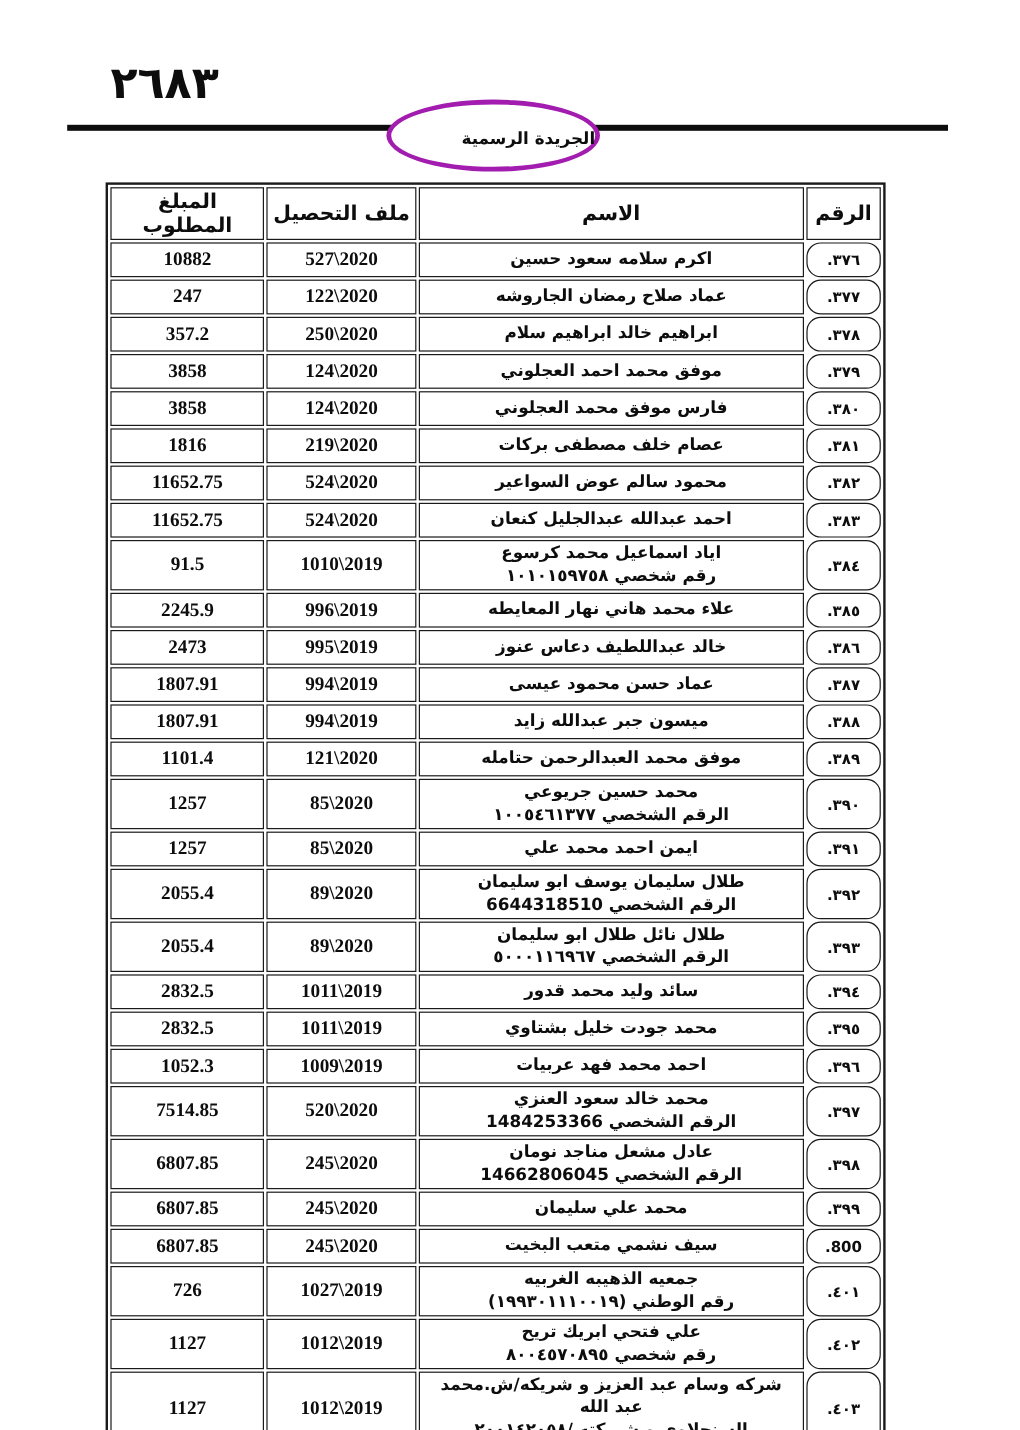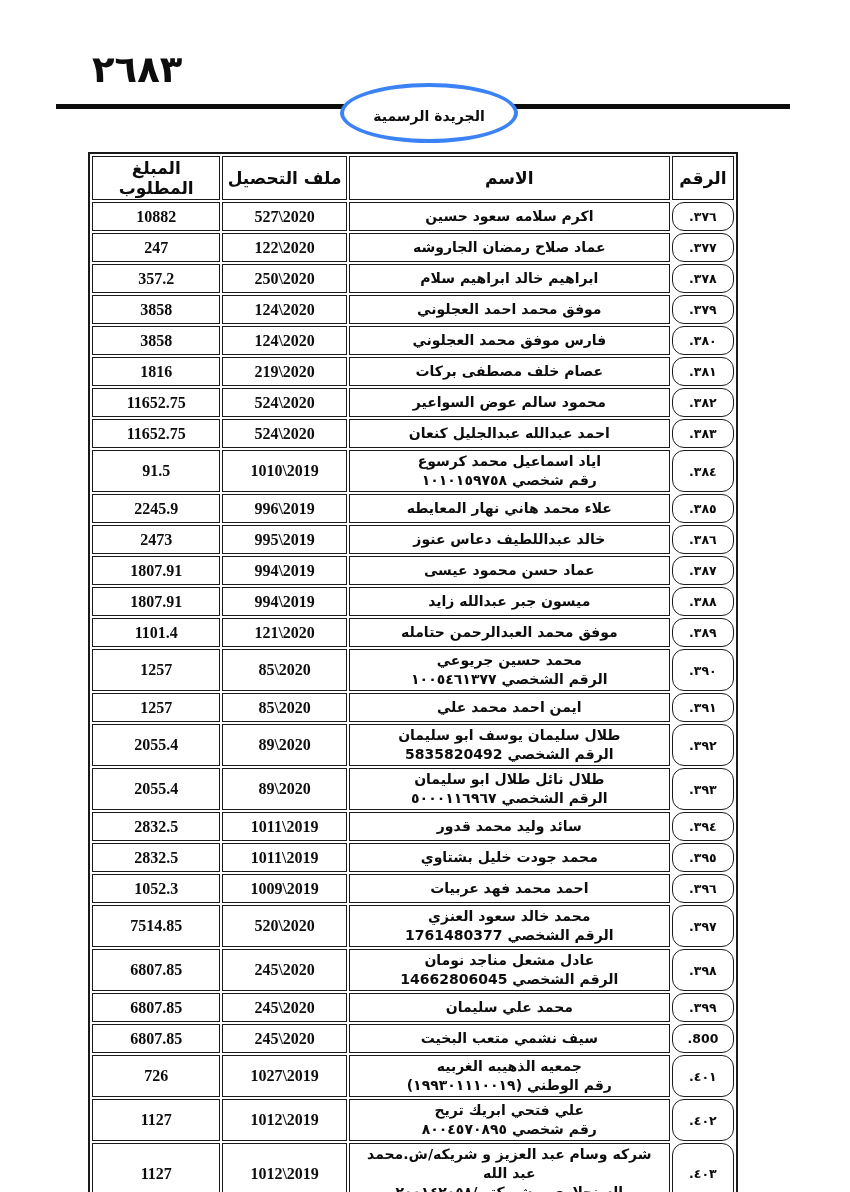--- a/index.html
+++ b/index.html
@@ -29,30 +29,30 @@
     top: 104px;
     left: 56px;
     width: 734px;
     height: 5px;
     background: #0d0d0d;
     z-index: 1;
   }
   .gazette-badge {
     position: absolute;
     top: 83px;
-    left: 340px;
+    left: 322px;
     width: 170px;
     height: 46px;
     background: #ffffff;
-    border: 4px solid #3b82f6;
+    border: 4px solid #a21caf;
     border-radius: 50%;
     z-index: 2;
     display: flex;
     align-items: center;
-    justify-content: center;
+    justify-content: flex-end;
     padding-top: 6px;
   }
   .gazette-badge span {
     font-size: 14px;
     font-weight: 700;
     direction: rtl;
   }
   .table-wrap {
     position: absolute;
     top: 152px;
@@ -261,21 +261,21 @@
           <td class="cell-name">
             <div>ايمن احمد محمد علي</div>
           </td>
           <td class="cell-file">85\2020</td>
           <td class="cell-amount">1257</td>
         </tr>
         <tr>
           <td class="cell-num">٣٩٢.</td>
           <td class="cell-name">
             <div>طلال سليمان يوسف ابو سليمان</div>
-            <div>الرقم الشخصي 5835820492</div>
+            <div>الرقم الشخصي 6644318510</div>
           </td>
           <td class="cell-file">89\2020</td>
           <td class="cell-amount">2055.4</td>
         </tr>
         <tr>
           <td class="cell-num">٣٩٣.</td>
           <td class="cell-name">
             <div>طلال نائل طلال ابو سليمان</div>
             <div>الرقم الشخصي ٥٠٠٠١١٦٩٦٧</div>
           </td>
@@ -303,21 +303,21 @@
           <td class="cell-name">
             <div>احمد محمد فهد عربيات</div>
           </td>
           <td class="cell-file">1009\2019</td>
           <td class="cell-amount">1052.3</td>
         </tr>
         <tr>
           <td class="cell-num">٣٩٧.</td>
           <td class="cell-name">
             <div>محمد خالد سعود العنزي</div>
-            <div>الرقم الشخصي 1761480377</div>
+            <div>الرقم الشخصي 1484253366</div>
           </td>
           <td class="cell-file">520\2020</td>
           <td class="cell-amount">7514.85</td>
         </tr>
         <tr>
           <td class="cell-num">٣٩٨.</td>
           <td class="cell-name">
             <div>عادل مشعل مناجد نومان</div>
             <div>الرقم الشخصي 14662806045</div>
           </td>

